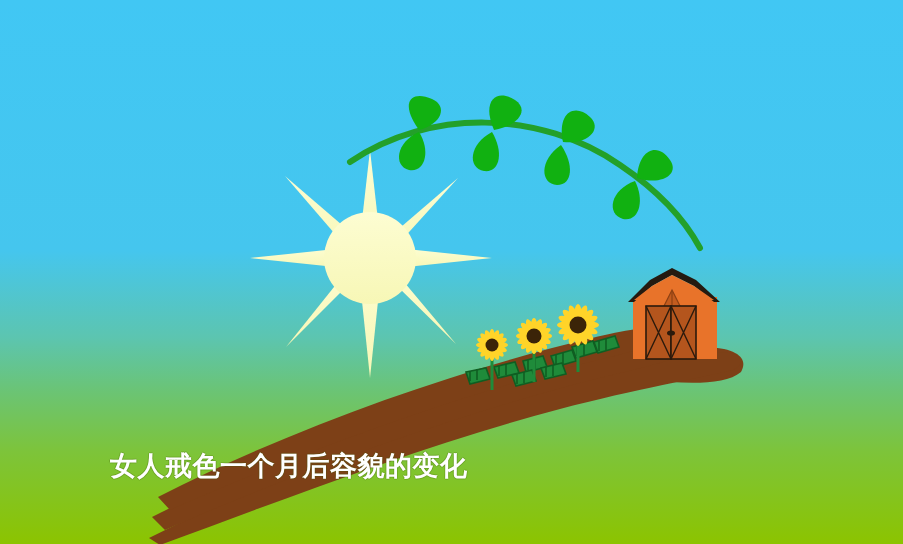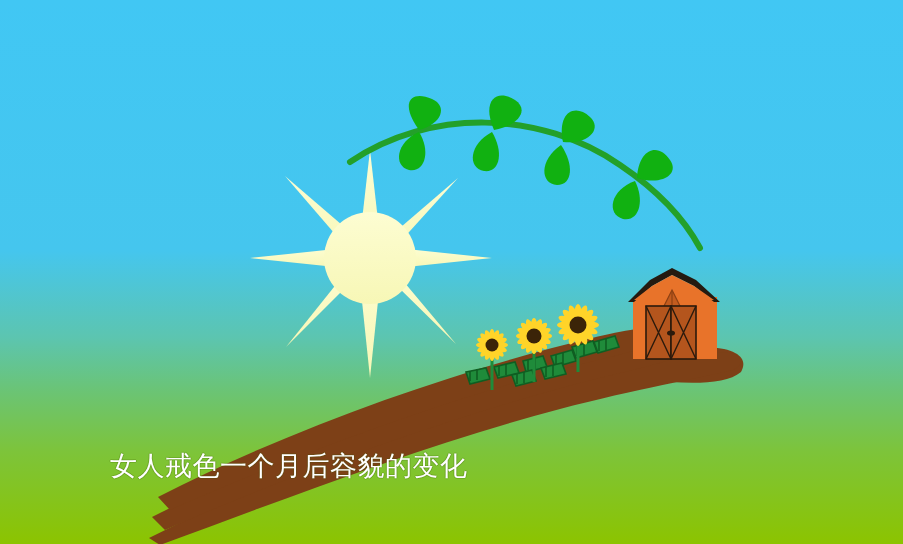--- a/index.html
+++ b/index.html
@@ -27,21 +27,21 @@
   #caption {
     position: absolute;
     left: 110px;
     top: 447px;
     width: 420px;
     height: 38px;
     line-height: 38px;
     color: #ffffff;
     font-family: "DejaVu Sans", "Liberation Sans", sans-serif;
     font-size: 27px;
-    font-weight: normal;
+    font-weight: bold;
     letter-spacing: 0.5px;
     white-space: nowrap;
     text-shadow:
        1px  0px 0 rgba(60,90,0,0.22),
       -1px  0px 0 rgba(60,90,0,0.22),
        0px  1px 0 rgba(60,90,0,0.22),
        0px -1px 0 rgba(60,90,0,0.22);
     pointer-events: none;
   }
 </style>

